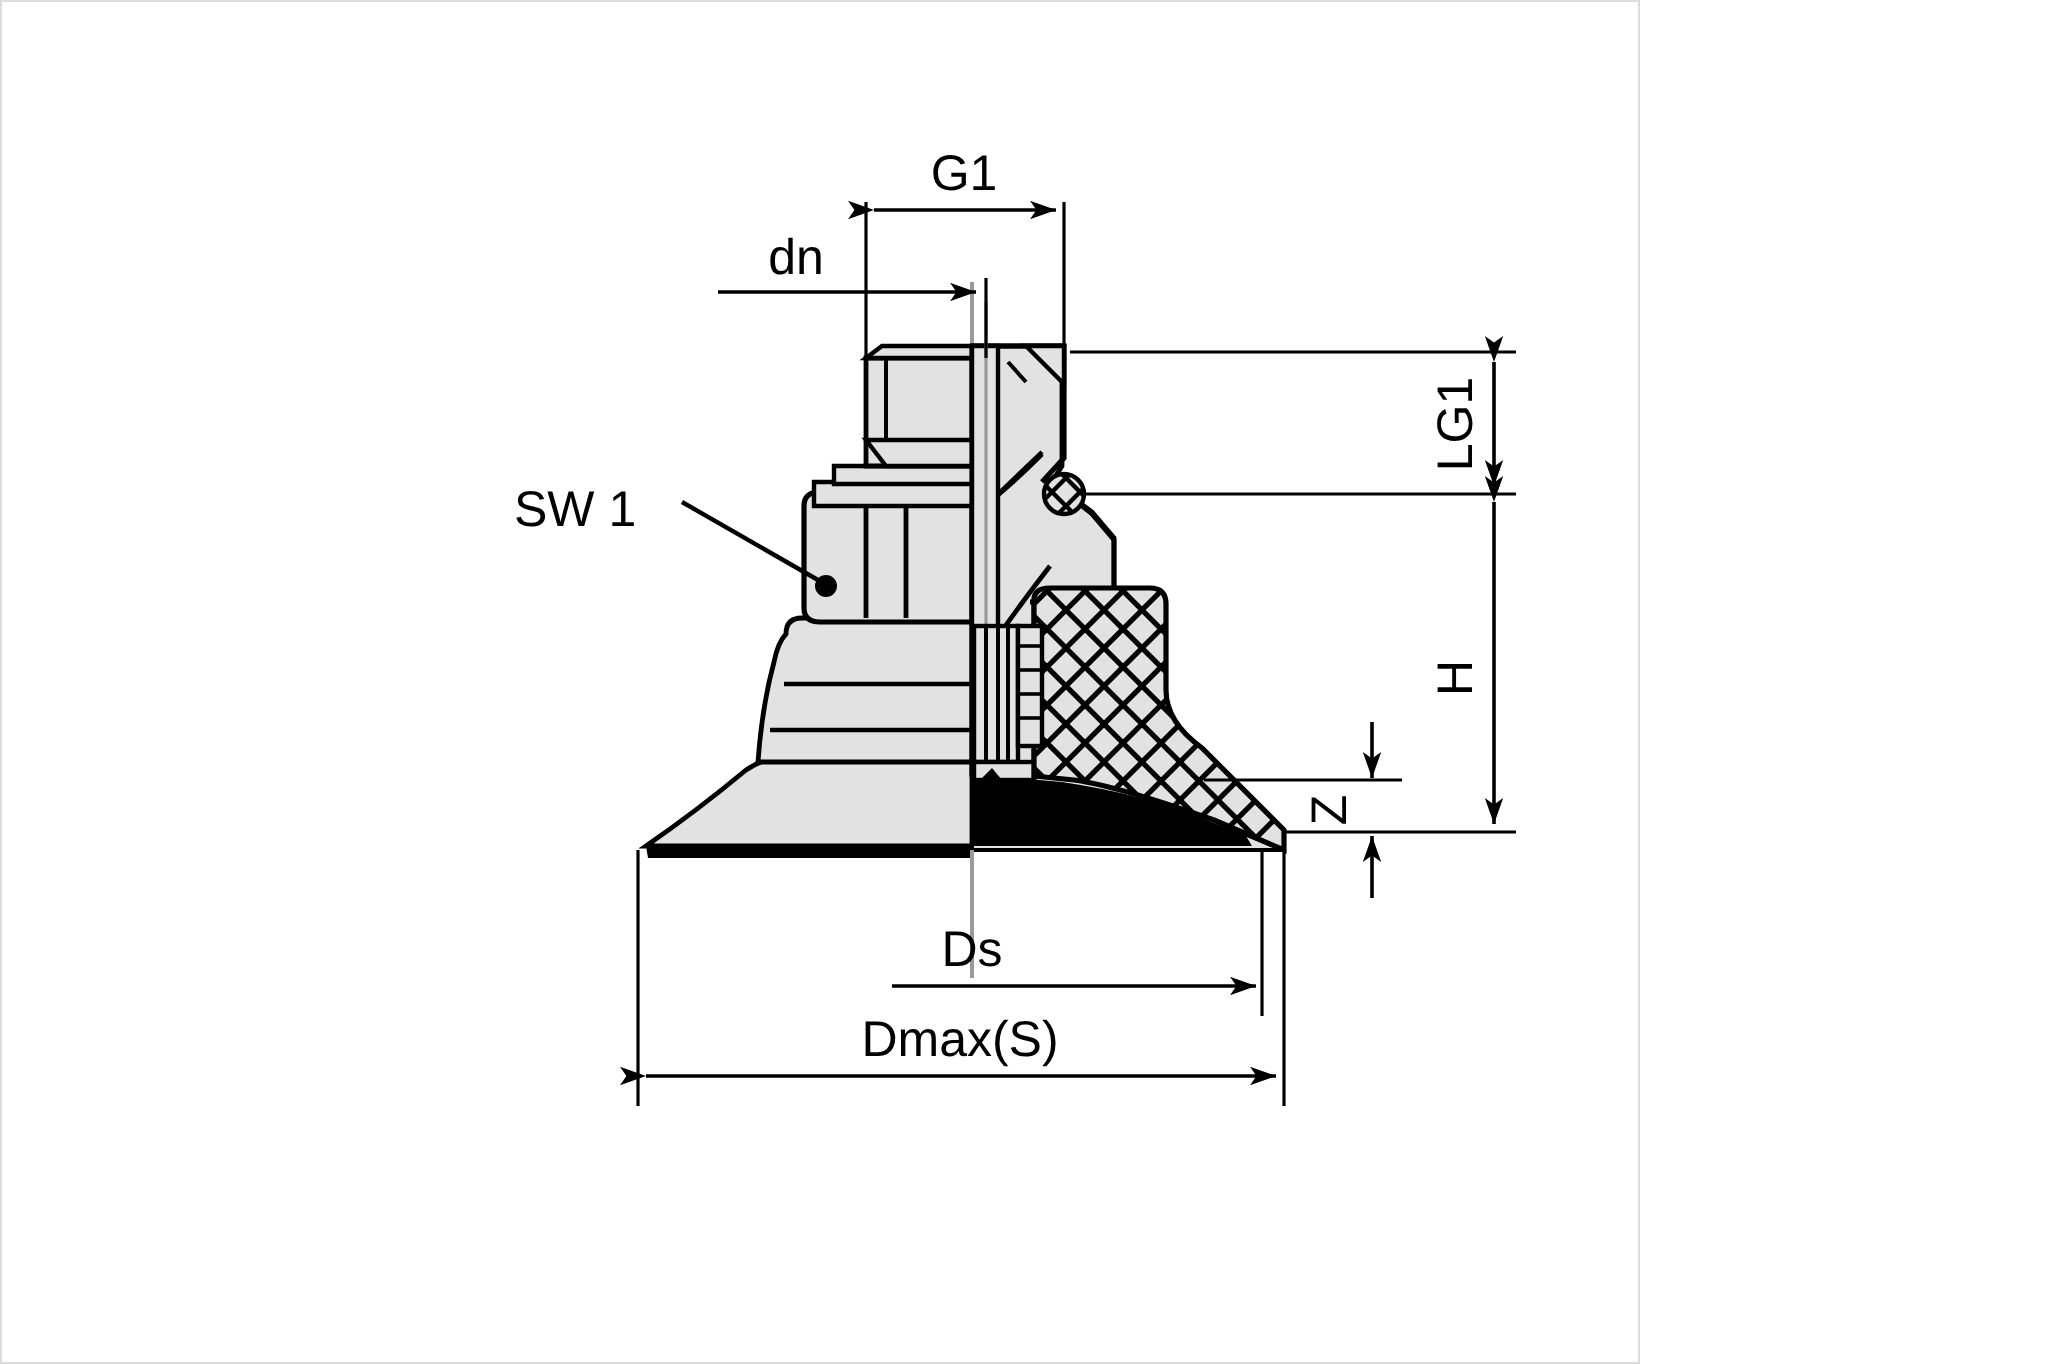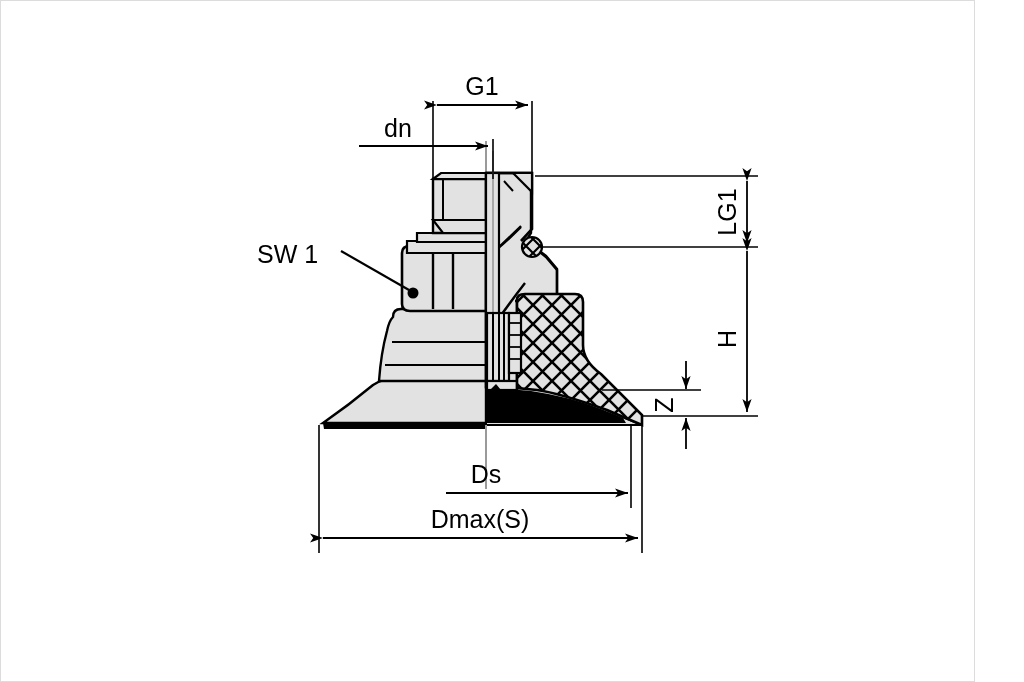--- a/index.html
+++ b/index.html
@@ -5,21 +5,21 @@
 <style>
   html,body{margin:0;padding:0;background:#ffffff;}
   body{
     width:1024px;height:682px;
     font-family:"Liberation Sans", sans-serif;
     overflow:hidden;
     position:relative;
   }
   #stage{
     position:relative;
-    width:975px;height:682px;
+    width:820px;height:682px;
     background:#ffffff;
     border:1px solid #dcdcdc;
     box-sizing:border-box;
   }
   svg#drawing{position:absolute;left:0;top:0;width:1024px;height:682px;display:block;}
   .lbl{
     font-family:"Liberation Sans", sans-serif;
     font-size:25px;
     fill:#000000;
     font-weight:400;

